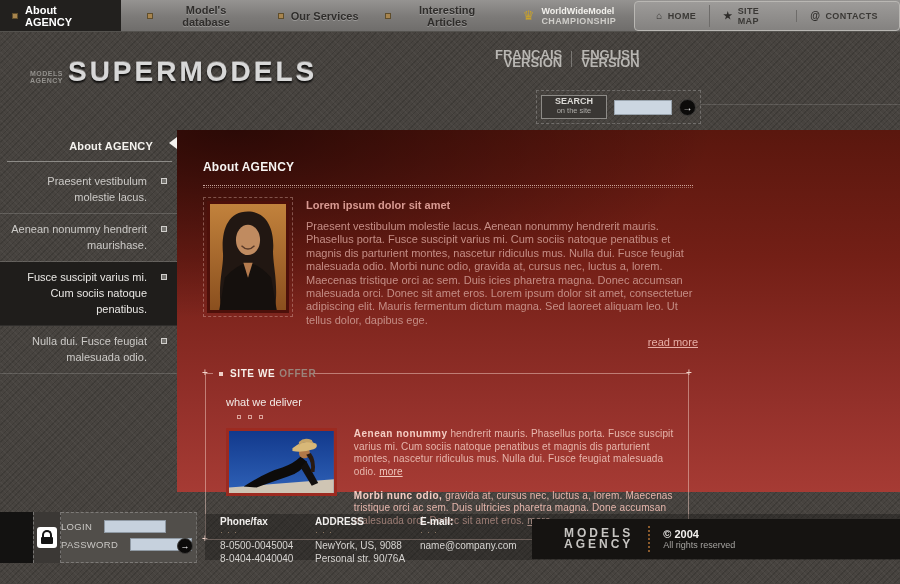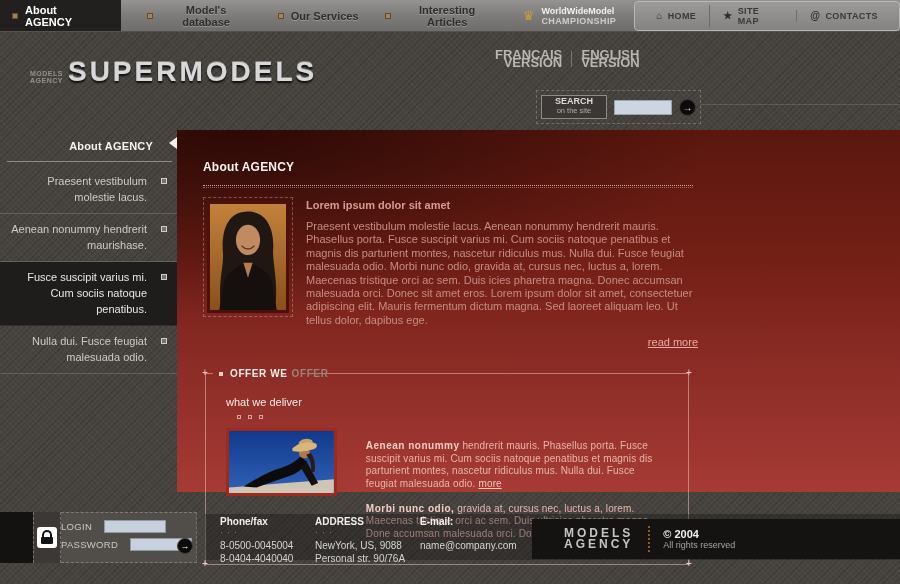--- a/index.html
+++ b/index.html
@@ -90,21 +90,21 @@
   .offer-title .muted{color:#9b837a;margin-left:-3px;}
   .cm{position:absolute;color:#f2d4ca;font-size:10px;line-height:8px;width:8px;text-align:center;}
   .cm.tl{left:-5px;top:-4px;} .cm.tr{right:-5px;top:-4px;}
   .cm.bl{left:-5px;bottom:-4px;} .cm.br{right:-5px;bottom:-4px;}
   .offer-sub{margin-top:13px;font-size:11px;color:#f2eae6;}
   .offer-dots{display:flex;gap:7px;margin:7px 0 9px 11px;}
   .offer-dots span{width:4px;height:4px;border:1px solid rgba(255,225,215,0.65);}
   .offer-row{display:flex;}
   .photo2{display:block;width:114px;height:68px;border:3px solid #9c2a20;}
   .offer-texts{margin-left:17px;width:330px;}
-  .offer-p{font-size:10px;line-height:12.6px;color:#e6b6ac;letter-spacing:.15px;margin:12px;}
+  .offer-p{font-size:10px;line-height:12.6px;color:#e6b6ac;letter-spacing:.15px;margin:0;}
   .offer-p + .offer-p{margin-top:11px;}
   .offer-p b{color:#f4cdc3;letter-spacing:.5px;}
   .offer-p a{color:#f0c8be;text-decoration:underline;margin-left:3px;cursor:pointer;}
   
   .footer{position:absolute;left:0;top:492px;width:900px;height:92px;}
   .f-band{position:absolute;left:205px;top:22px;right:0;height:46px;background:rgba(18,16,14,0.35);}
   .f-black-left{position:absolute;left:0;top:20px;width:33px;height:51px;background:#131211;}
   .f-lock-cell{position:absolute;left:33px;top:20px;width:28px;height:51px;background:#3b3835;
     border-left:1px dashed rgba(255,255,255,0.3);border-right:1px dashed rgba(255,255,255,0.3);
     display:flex;align-items:center;justify-content:center;}
@@ -260,21 +260,21 @@
 
       <div class="offer">
         <span class="offer-topline-left"></span>
         <span class="offer-topline"></span>
         <span class="cm tl">+</span>
         <span class="cm tr">+</span>
         <span class="cm bl">+</span>
         <span class="cm br">+</span>
         <div class="offer-title">
           <span class="sq"></span>
-          <span class="strong">OFFER WE</span>
+          <span class="strong">SITE WE</span>
           <span class="muted">OFFER</span>
         </div>
         <div class="offer-sub">what we deliver</div>
         <div class="offer-dots">
           <span></span>
           <span></span>
           <span></span>
         </div>
         <div class="offer-row">
           <svg class="photo2" viewBox="0 0 114 68" xmlns="http://www.w3.org/2000/svg" preserveAspectRatio="none">

